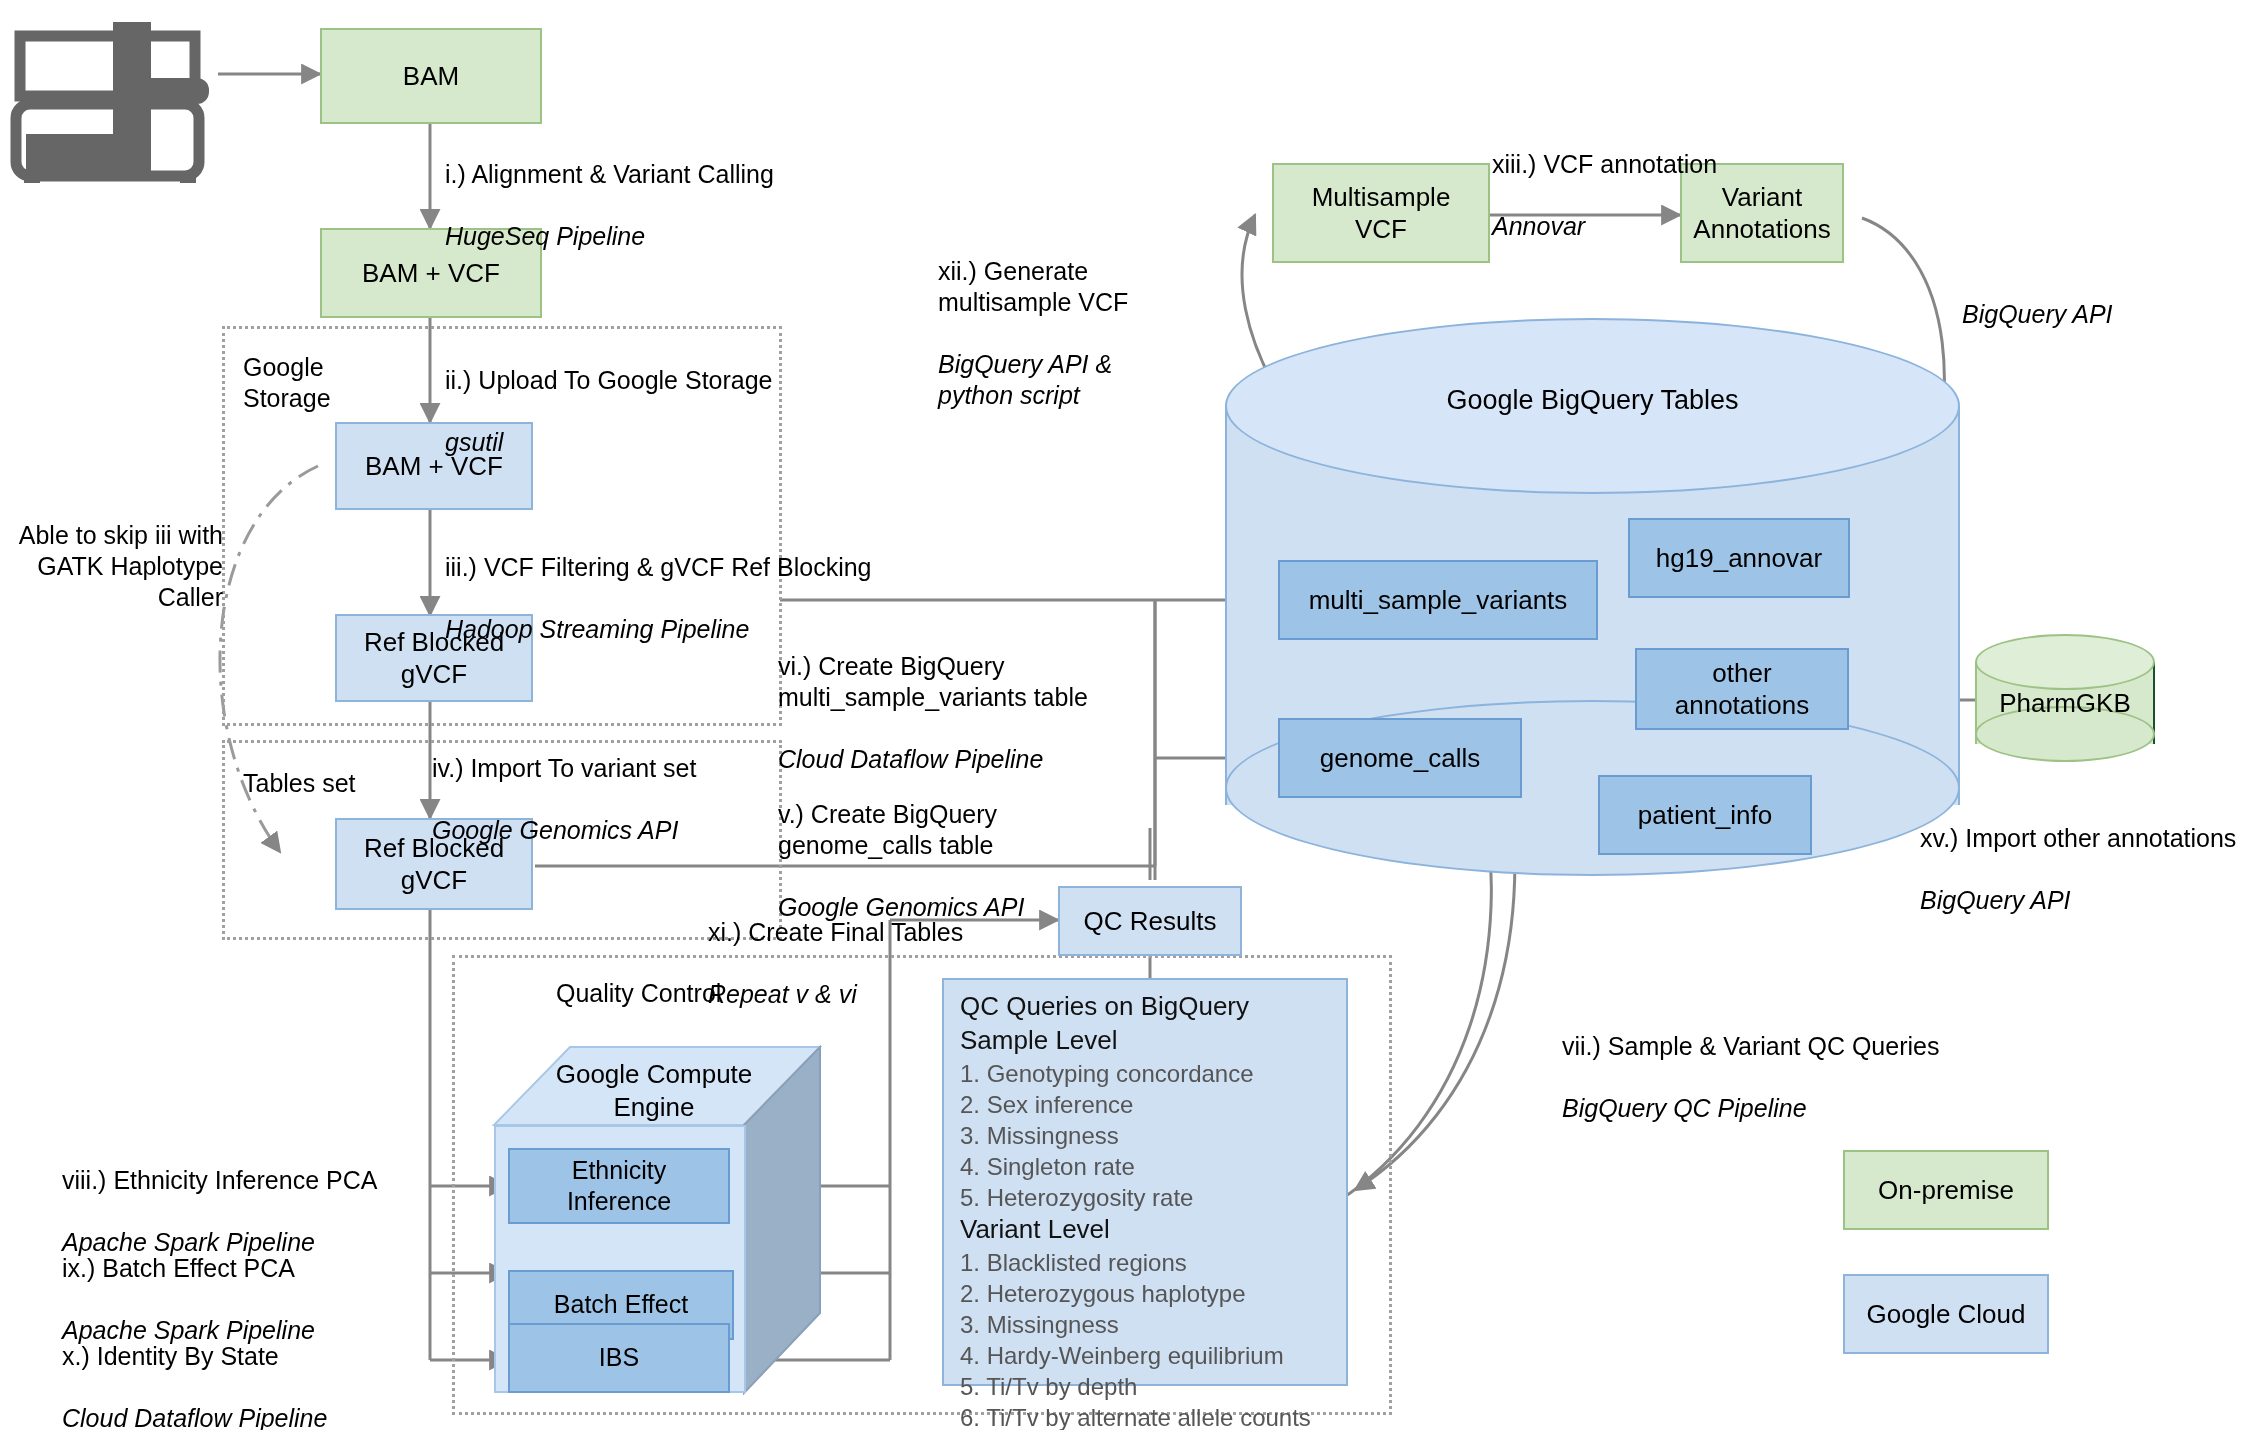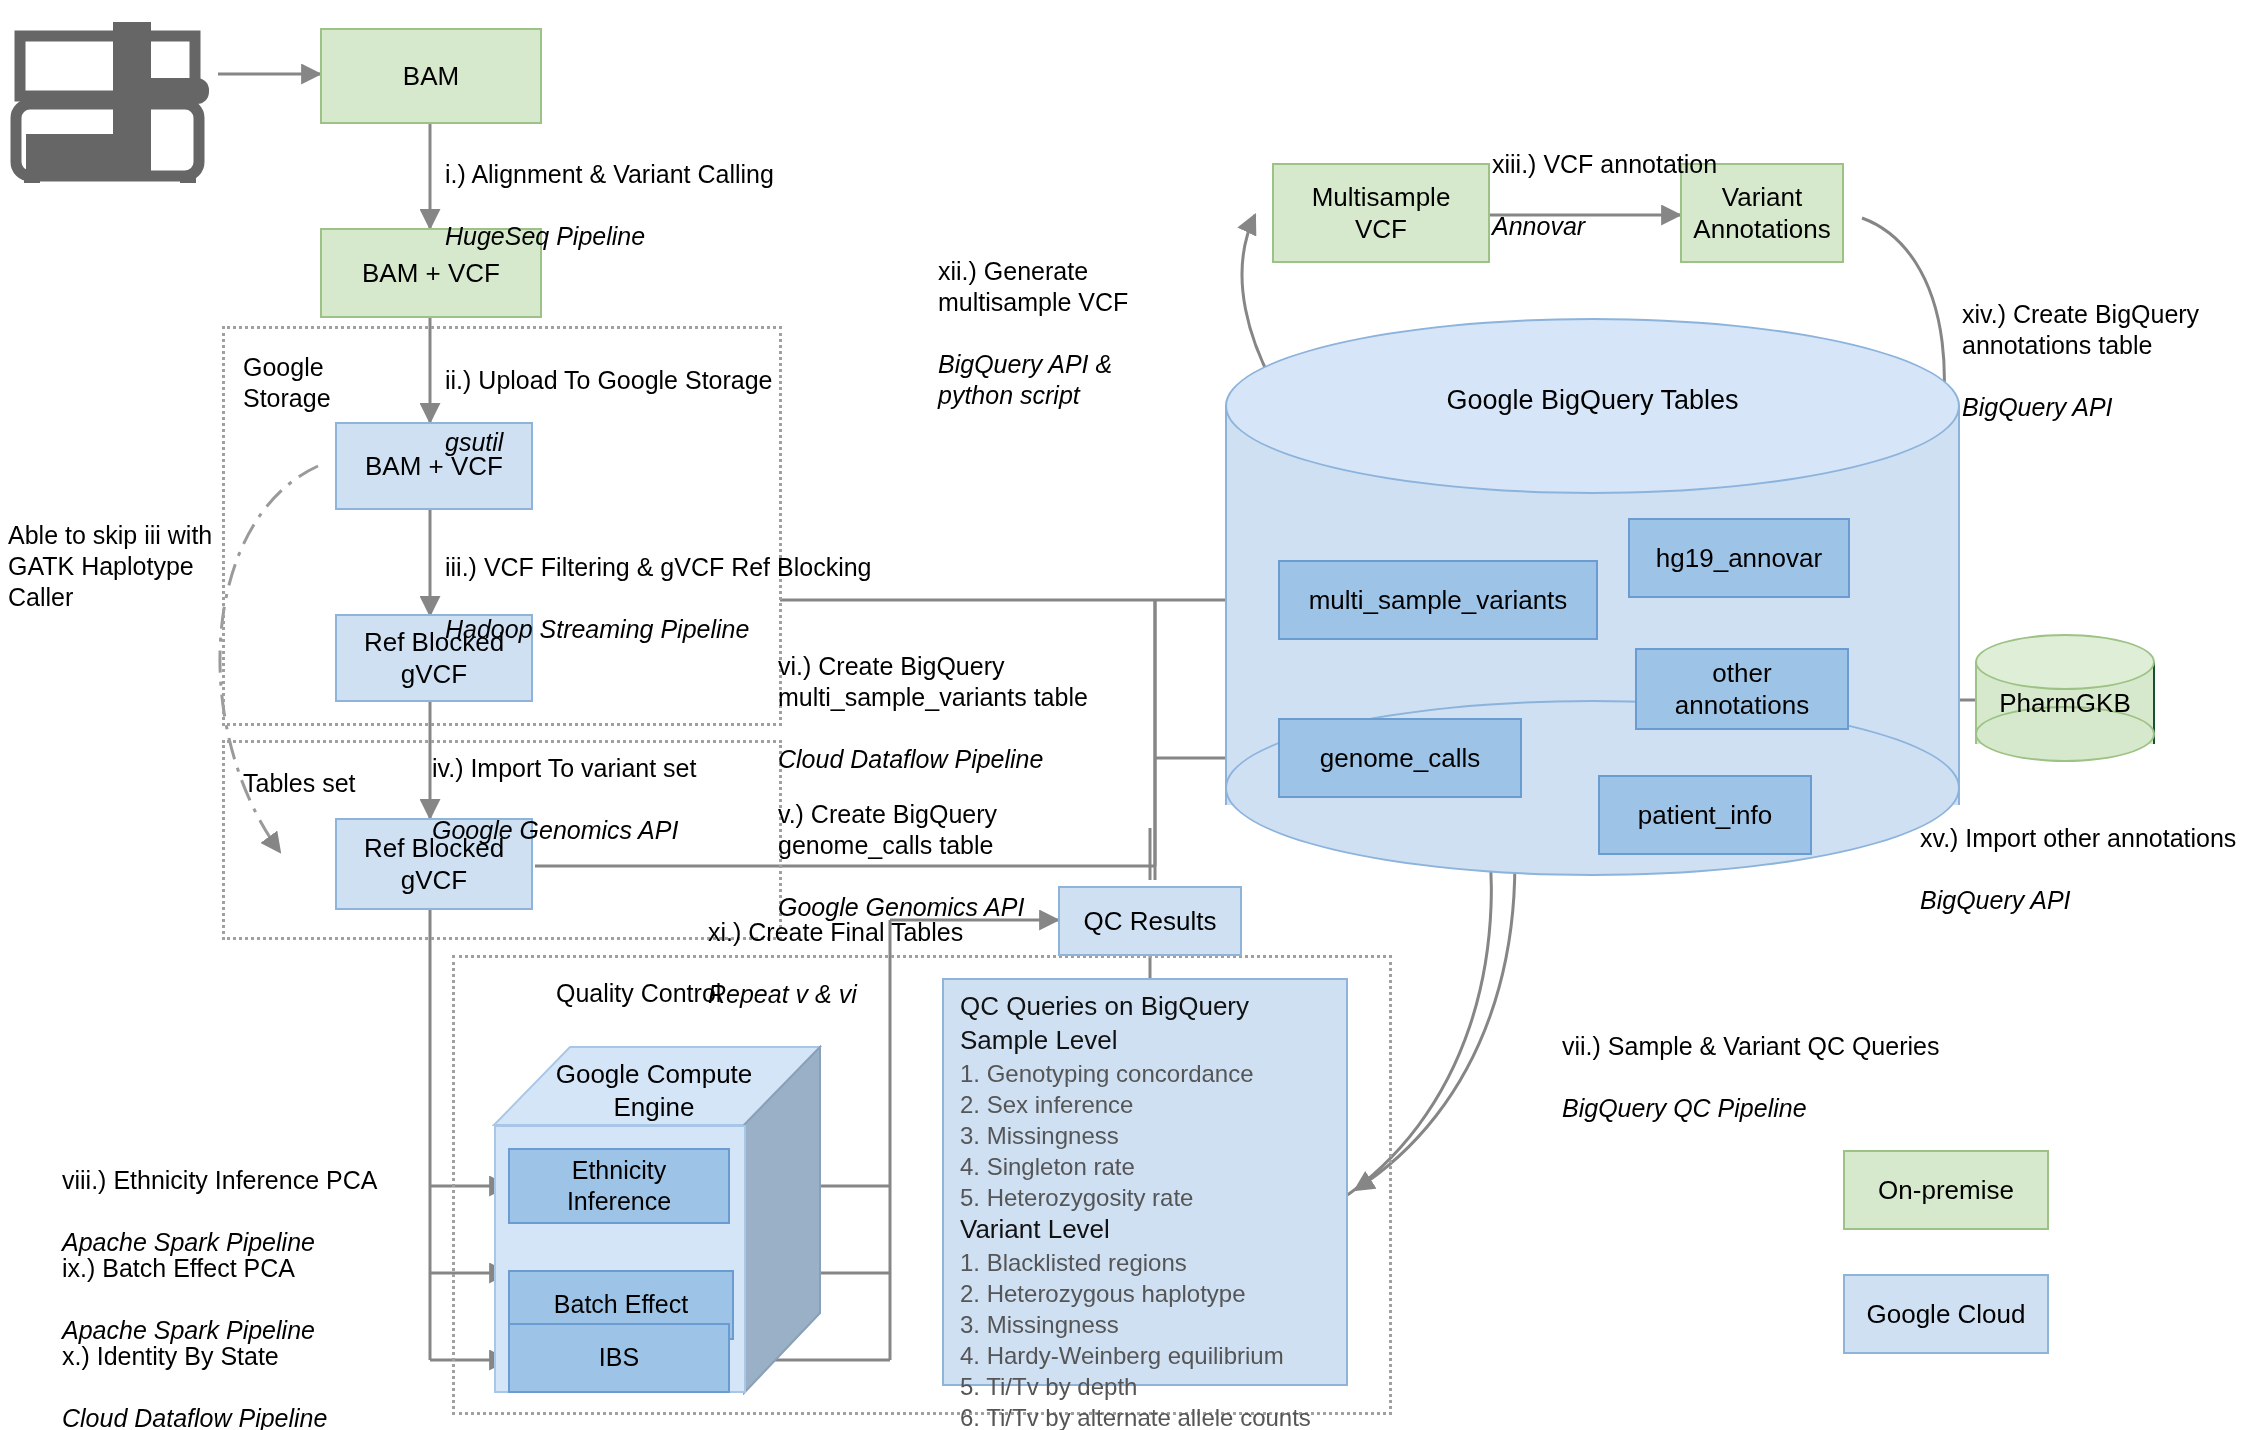--- a/index.html
+++ b/index.html
@@ -381,30 +381,28 @@
     <span class="it">BigQuery API &amp;
 python script</span>
   </div>
 
   <div class="annot" style="left:1492px;top:118px;">
     <span class="rm">xiii.) VCF annotation</span>
     <span class="it">Annovar</span>
   </div>
 
   <div class="annot" style="left:1962px;top:268px;">
-    <span class="rm">xiv.) Create BigQuery
-annotations table</span>
     <span class="it">BigQuery API</span>
   </div>
 
   <div class="annot" style="left:1920px;top:792px;">
     <span class="rm">xv.) Import other annotations</span>
     <span class="it">BigQuery API</span>
   </div>
 
-  <div class="annot" style="left:8px;top:520px;width:215px;text-align:left;">Able to skip iii with
+  <div class="annot" style="left:8px;top:520px;width:215px;text-align:right;">Able to skip iii with
 GATK Haplotype
 Caller</div>
 
   <div class="legend-box green" style="left:1843px;top:1150px;width:206px;height:80px;">On-premise</div>
   <div class="legend-box blue" style="left:1843px;top:1274px;width:206px;height:80px;">Google Cloud</div>
 
 </div>
 
 </body></html>

